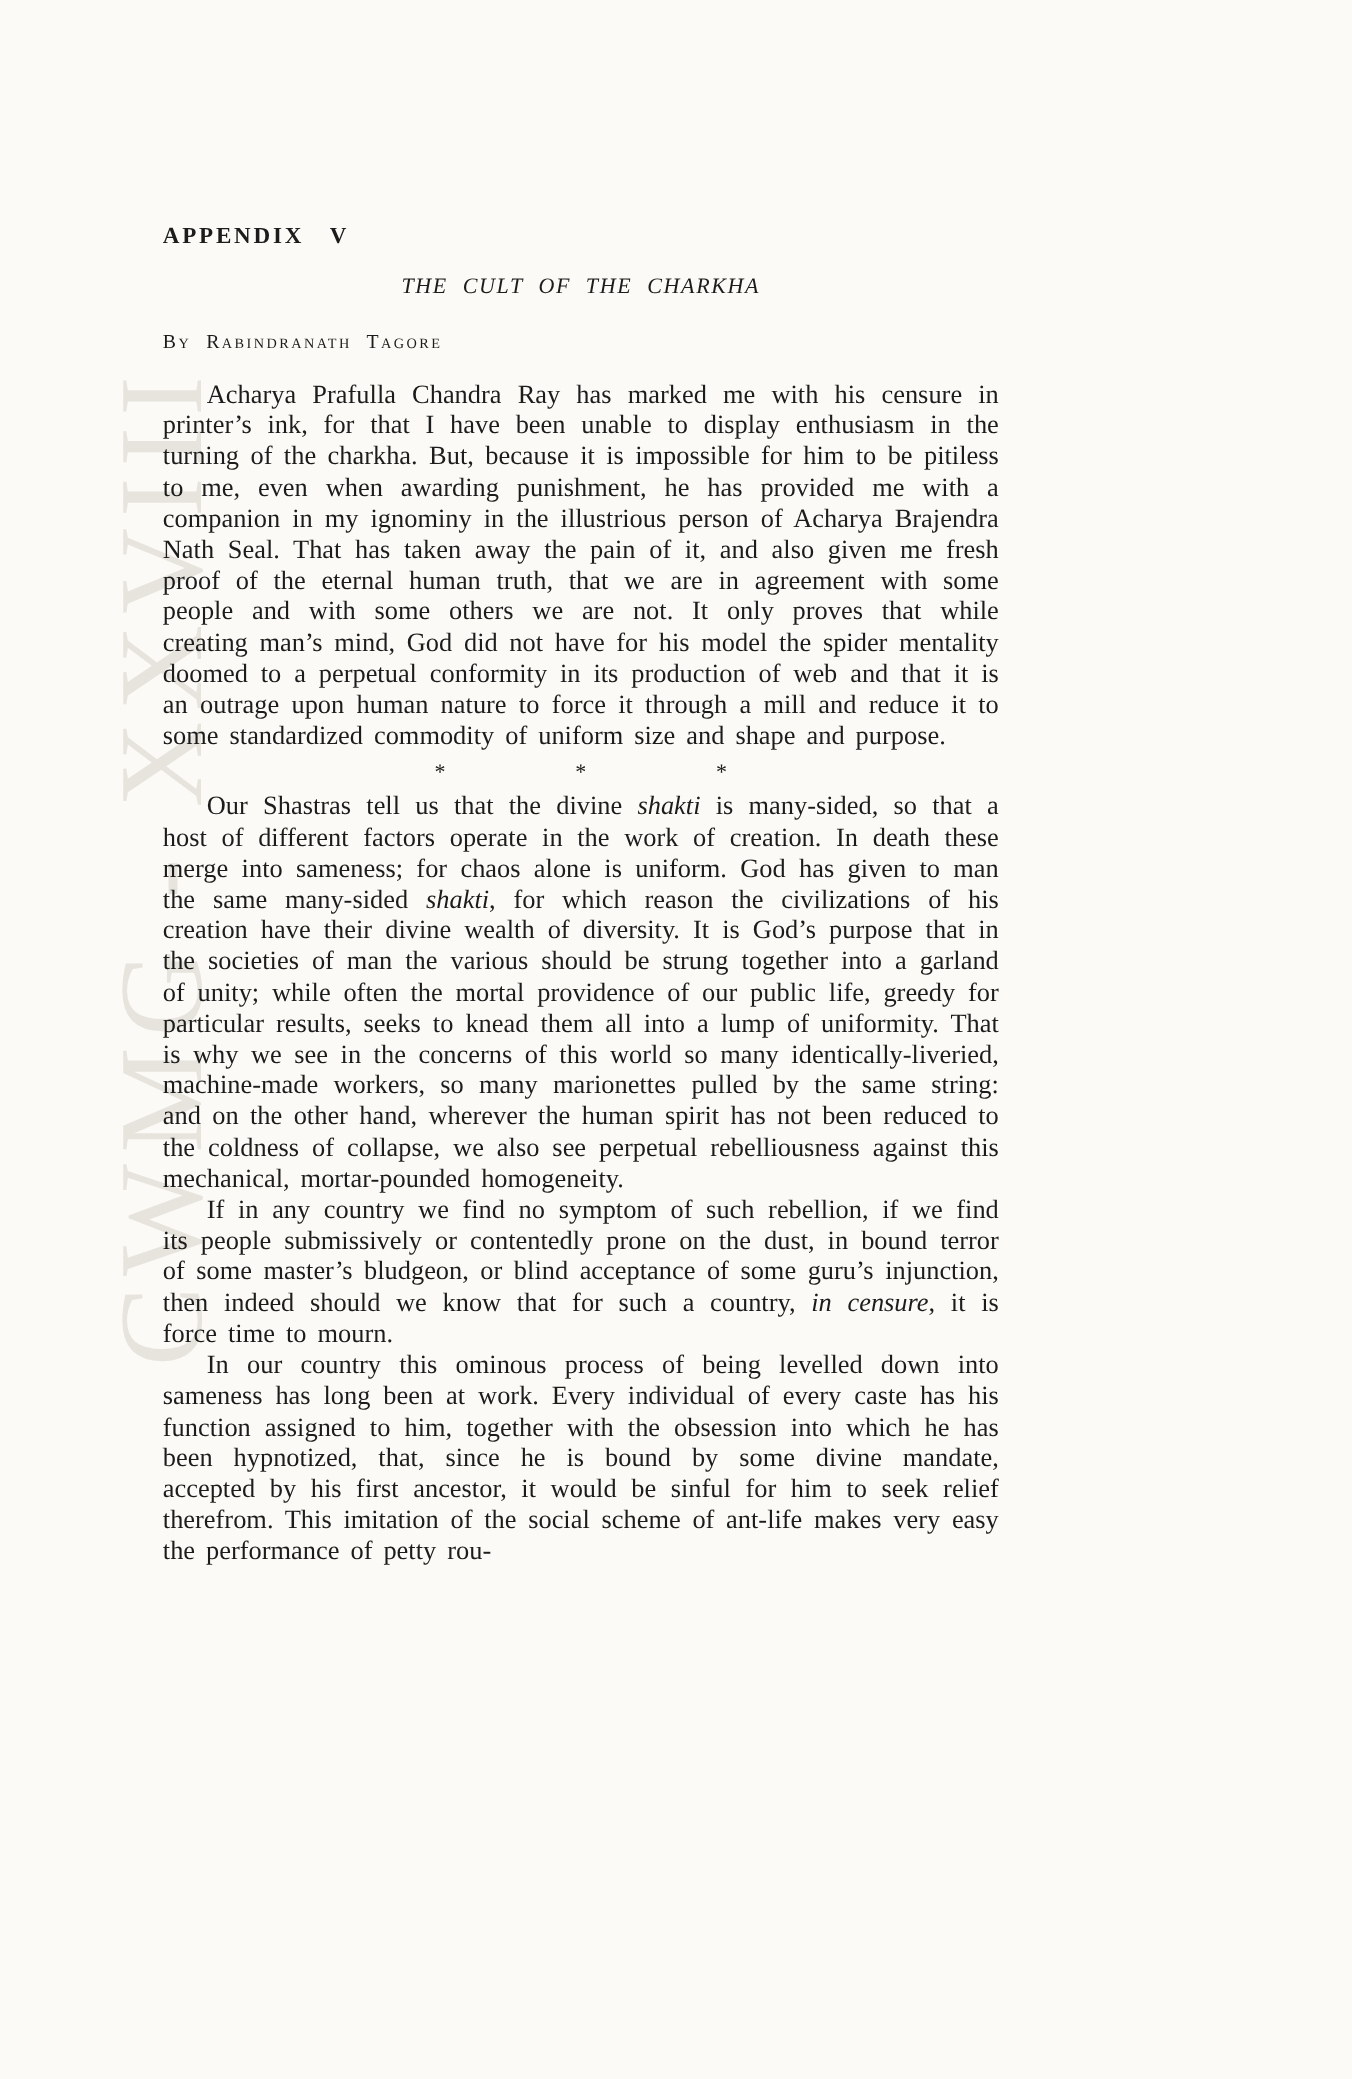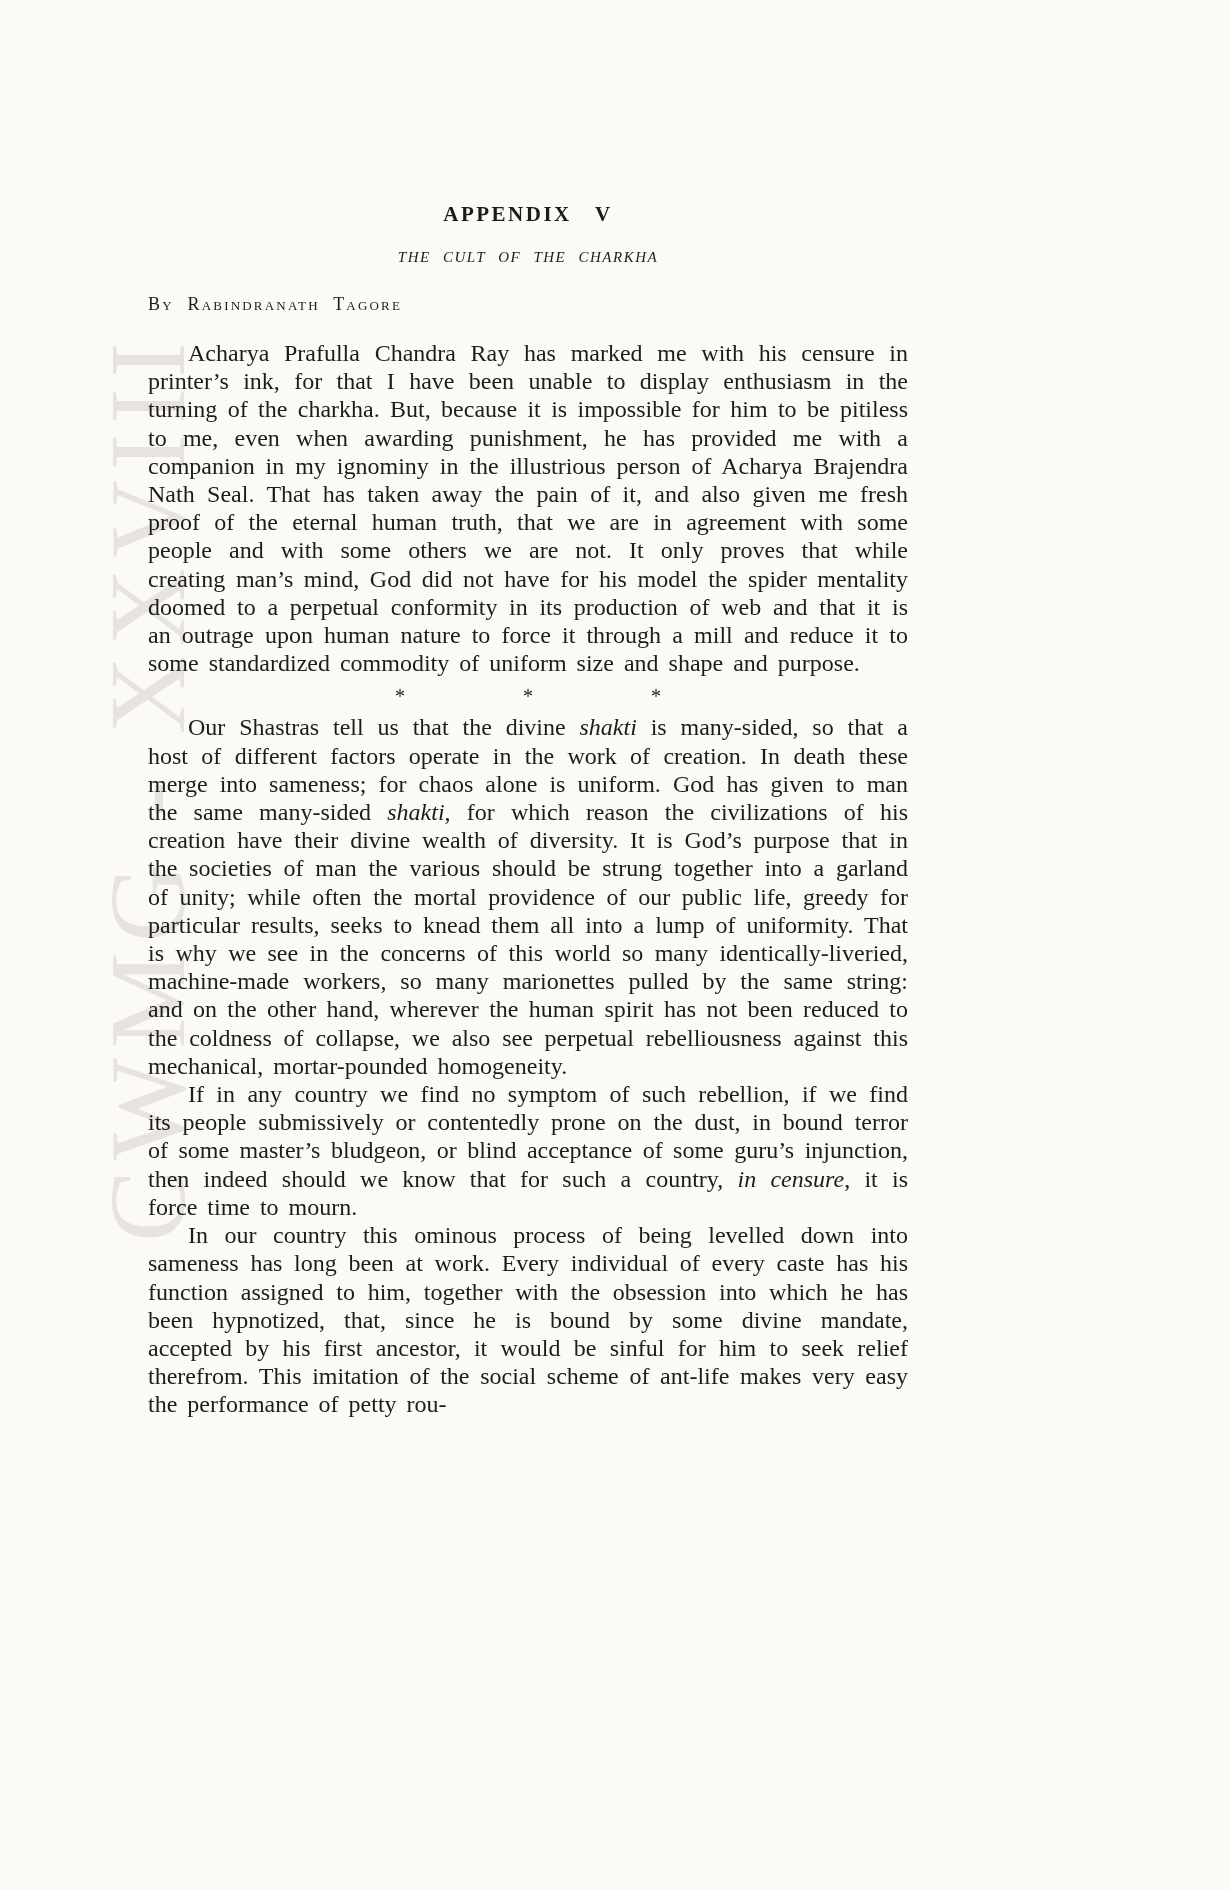--- a/index.html
+++ b/index.html
@@ -34,30 +34,30 @@
     font-family: "Liberation Serif", serif;
   }
   .content {
     position: absolute;
     left: 148px;
     top: 202px;
     width: 760px;
   }
   .heading {
     margin: 0 0 22px 0;
-    text-align: center;
+    text-align: left;
     font-size: 21px;
     font-weight: bold;
     letter-spacing: 2.5px;
     word-spacing: 16px;
   }
   .subtitle {
     margin: 0 0 28px 0;
     text-align: center;
-    font-size: 15px;
+    font-size: 20px;
     font-style: italic;
     font-weight: normal;
     letter-spacing: 1.5px;
     word-spacing: 7px;
   }
   .byline {
     margin: 0 0 24px 0;
     text-align: left;
     font-size: 18px;
     font-variant: small-caps;

